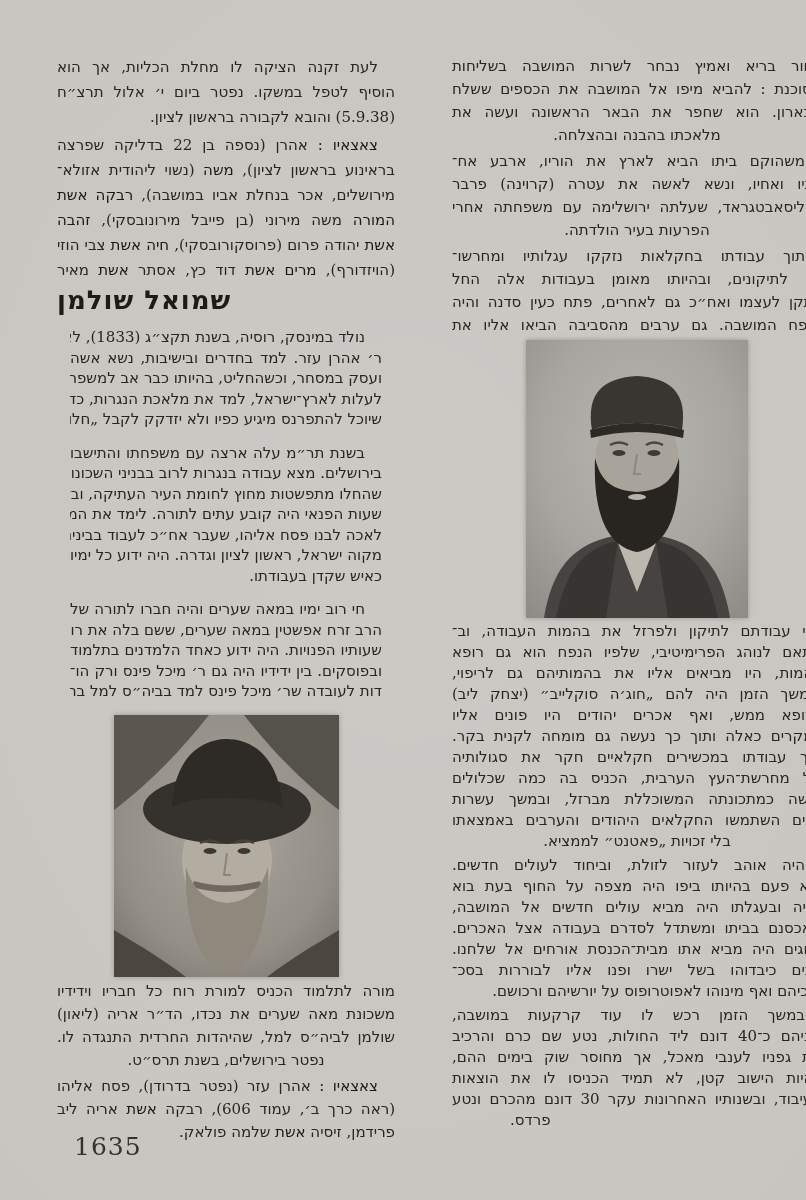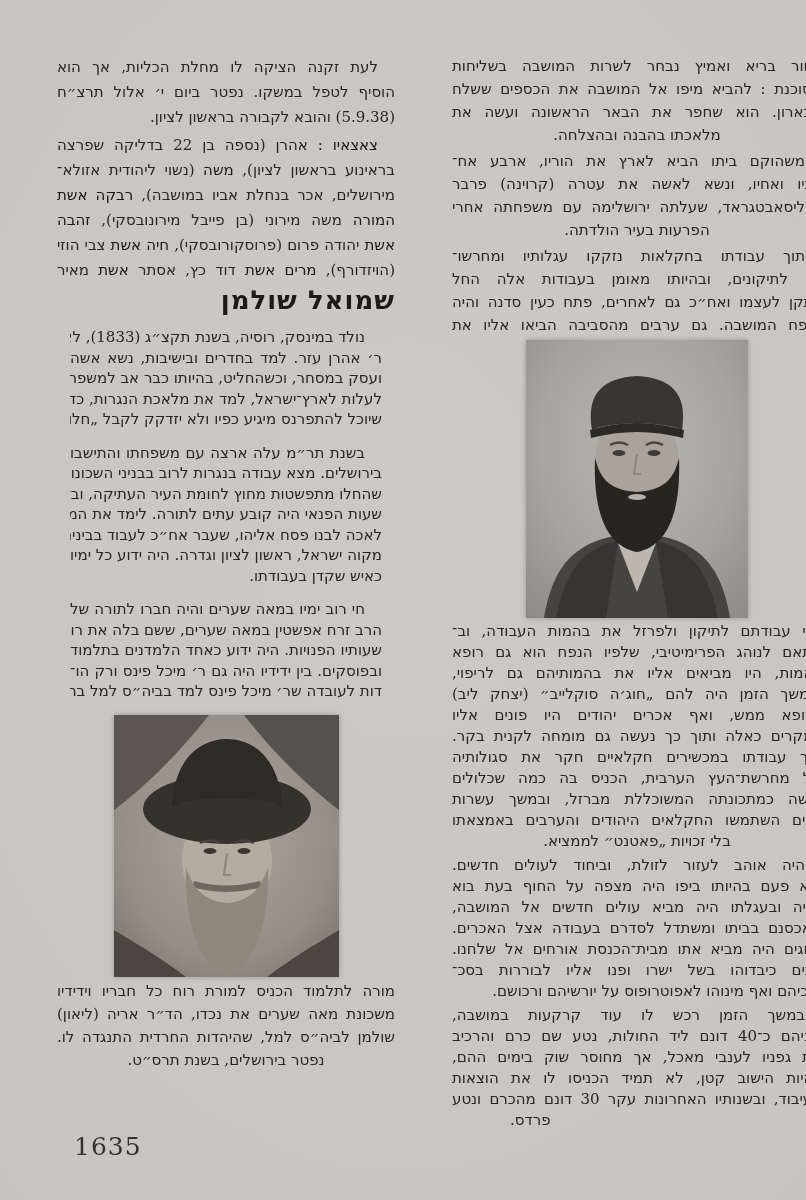--- a/index.html
+++ b/index.html
@@ -24,21 +24,21 @@
   .line.last-center{text-align:center;text-align-last:center;}
   .line.last-left{text-align:left;text-align-last:left;padding-left:58px;}
   .col-left .top .line{line-height:25px;}
   .col-left .mid .line{line-height:20.5px;}
   .col-left .bot .line{line-height:23px;}
   .col-right .top .line{line-height:23px;}
   .col-right .bot .line{line-height:21px;}
   .entry-heading{
     font-family:"DejaVu Sans",sans-serif;
     font-weight:bold;font-size:26px;line-height:28px;
-    letter-spacing:1px;text-align:right;
+    letter-spacing:1px;text-align:left;
     margin:2px 0 2px 0;color:#1d1b16;
   }
   .photo{display:block;margin:4px auto 3px auto;box-shadow:0 0 5px rgba(0,0,0,0.25);}
   .photo-top{width:222px;height:278px;margin-top:3px;}
   .photo-bottom{width:225px;height:262px;}
   .photo svg{display:block;width:100%;height:100%;}
   .page-number{
     position:absolute;left:74px;top:1132px;
     font-size:25px;letter-spacing:1px;color:#35332c;
     font-family:"DejaVu Serif",serif;
@@ -195,16 +195,21 @@
         <path d="M72 152 C70 212 88 254 113 260 C138 254 156 212 154 152 C146 178 132 186 113 188 C94 186 80 178 72 152 Z" fill="#8e887d"></path>
       </svg>
     </div>
 
     <div class="para bot">
         <div class="line fill">מורה לתלמוד הכניס למורת רוח כל חבריו וידידיו</div>
         <div class="line fill">משכונת מאה שערים את נכדו, הד״ר אריה (ליאון)</div>
         <div class="line fill">שולמן לביה״ס למל, שהיהדות החרדית התנגדה לו.</div>
         <div class="line last-center">נפטר בירושלים, בשנת תרס״ט.</div>
       </div>
+    <div class="para bot" data-indent="">
+        <div class="line fill"><b>צאצאיו :</b> אהרן עזר (נפטר בדרודן), פסח אליהו</div>
+        <div class="line fill">(ראה כרך ב׳, עמוד 606), רבקה <b>אשת</b> אריה ליב</div>
+        <div class="line">פרידמן, זיסיה <b>אשת</b> שלמה פולאק.</div>
+      </div>
   </div>
 
   <div class="page-number">1635</div>
 </div>
 
 </body></html>

